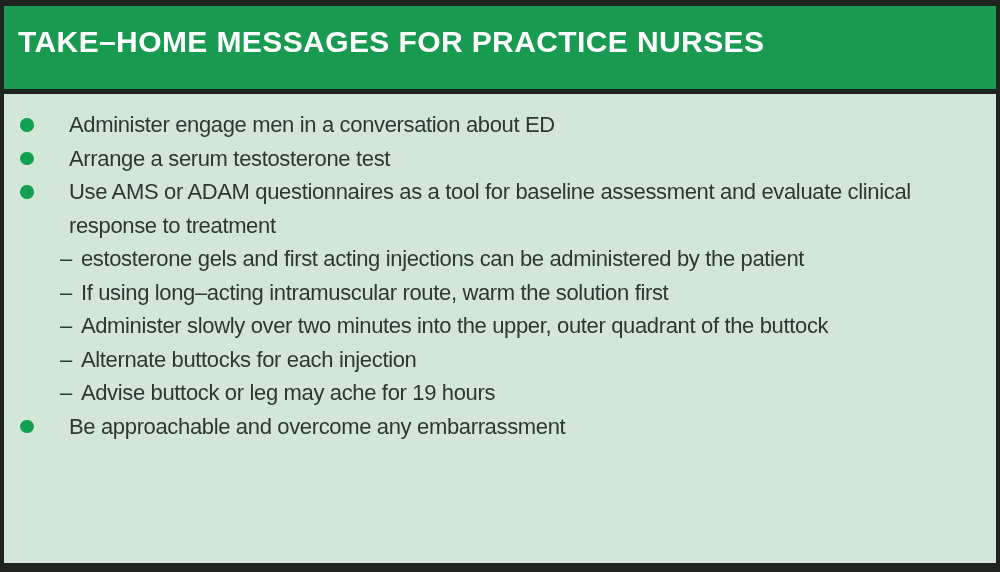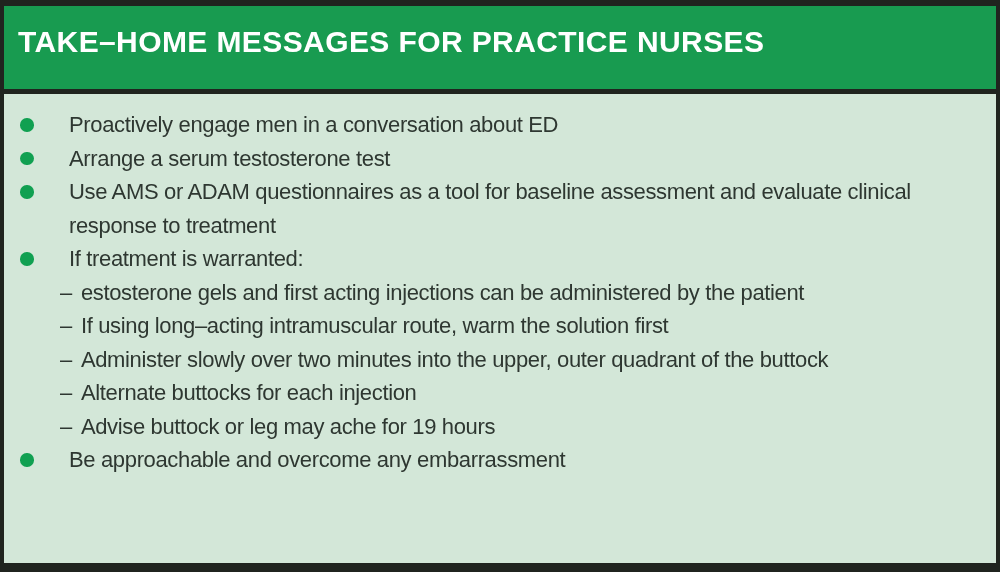--- a/index.html
+++ b/index.html
@@ -86,43 +86,37 @@
   <div class="panel-header">
     <h1 class="panel-title">TAKE–HOME MESSAGES FOR PRACTICE NURSES</h1>
   </div>
 
   <div class="panel-body">
 
     <div class="item bullet">
       <span class="marker-col">
           <span class="dot"></span>
         </span>
-      <span class="text">Proactively engage men in a conversation about ED</span>
+      <span class="text">Administer engage men in a conversation about ED</span>
     </div>
 
     <div class="item bullet">
       <span class="marker-col">
           <span class="dot"></span>
         </span>
       <span class="text">Arrange a serum testosterone test</span>
     </div>
 
     <div class="item bullet">
       <span class="marker-col">
           <span class="dot"></span>
         </span>
       <span class="text">Use AMS or ADAM questionnaires as a tool for baseline assessment and evaluate clinical response to treatment</span>
     </div>
 
-    <div class="item bullet">
-      <span class="marker-col">
-          <span class="dot"></span>
-        </span>
-      <span class="text">If treatment is warranted:</span>
-    </div>
 
     <div class="item sub">
       <span class="dash">–</span>
       <span class="text">estosterone gels and first acting injections can be administered by the patient</span>
     </div>
 
     <div class="item sub">
       <span class="dash">–</span>
       <span class="text">If using long–acting intramuscular route, warm the solution first</span>
     </div>

